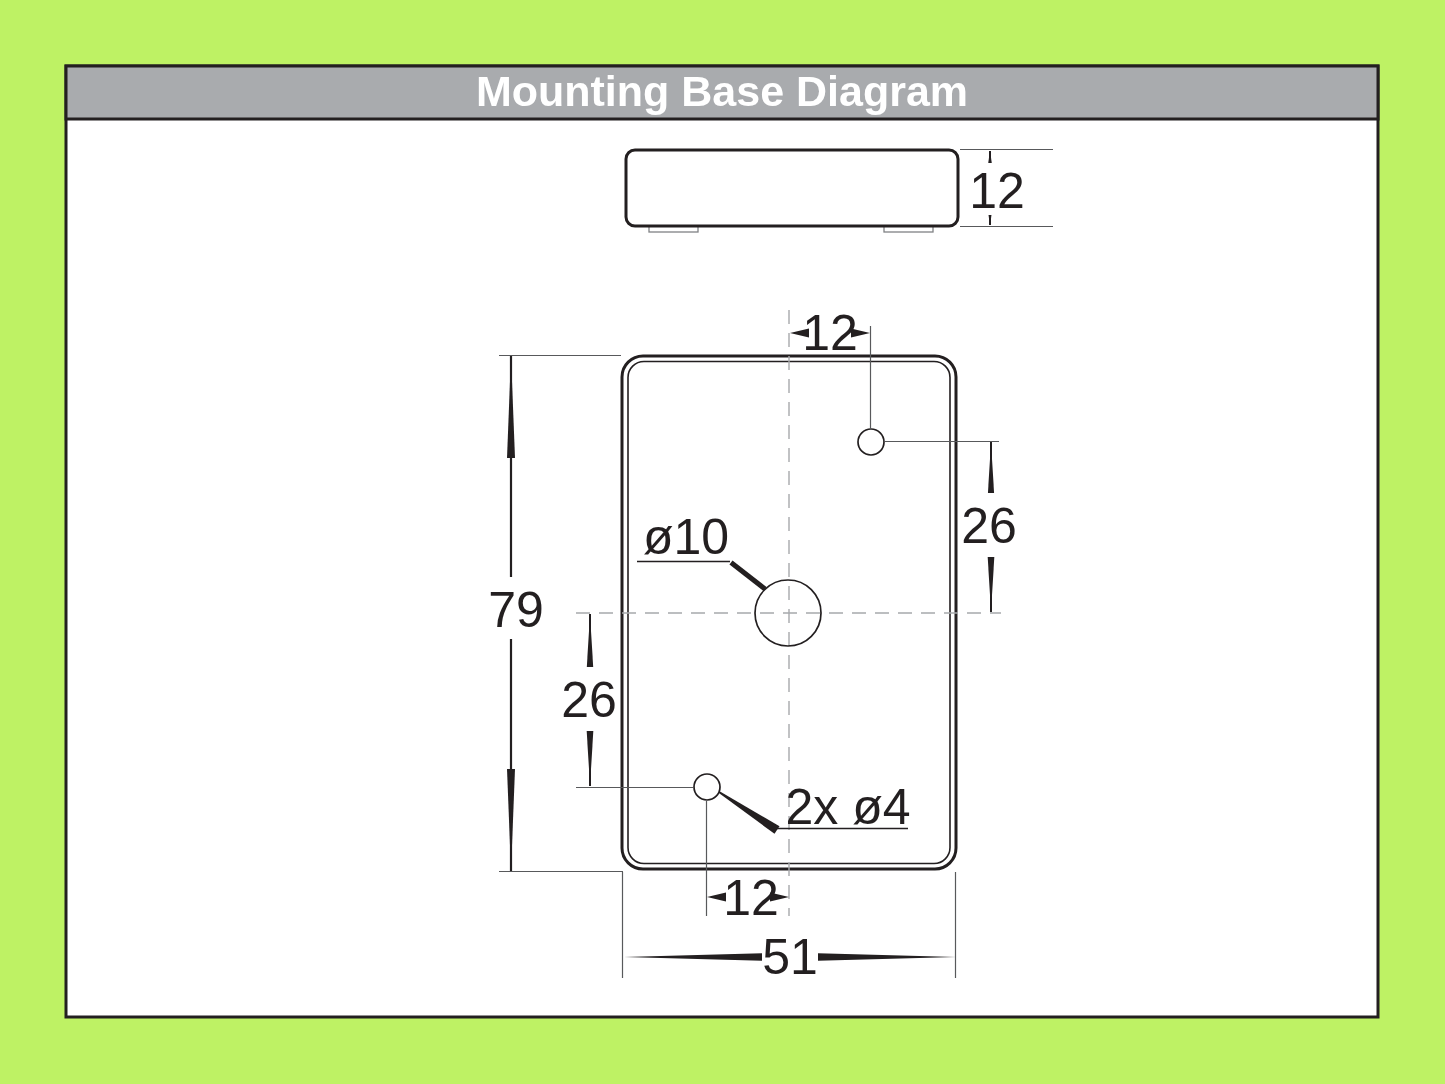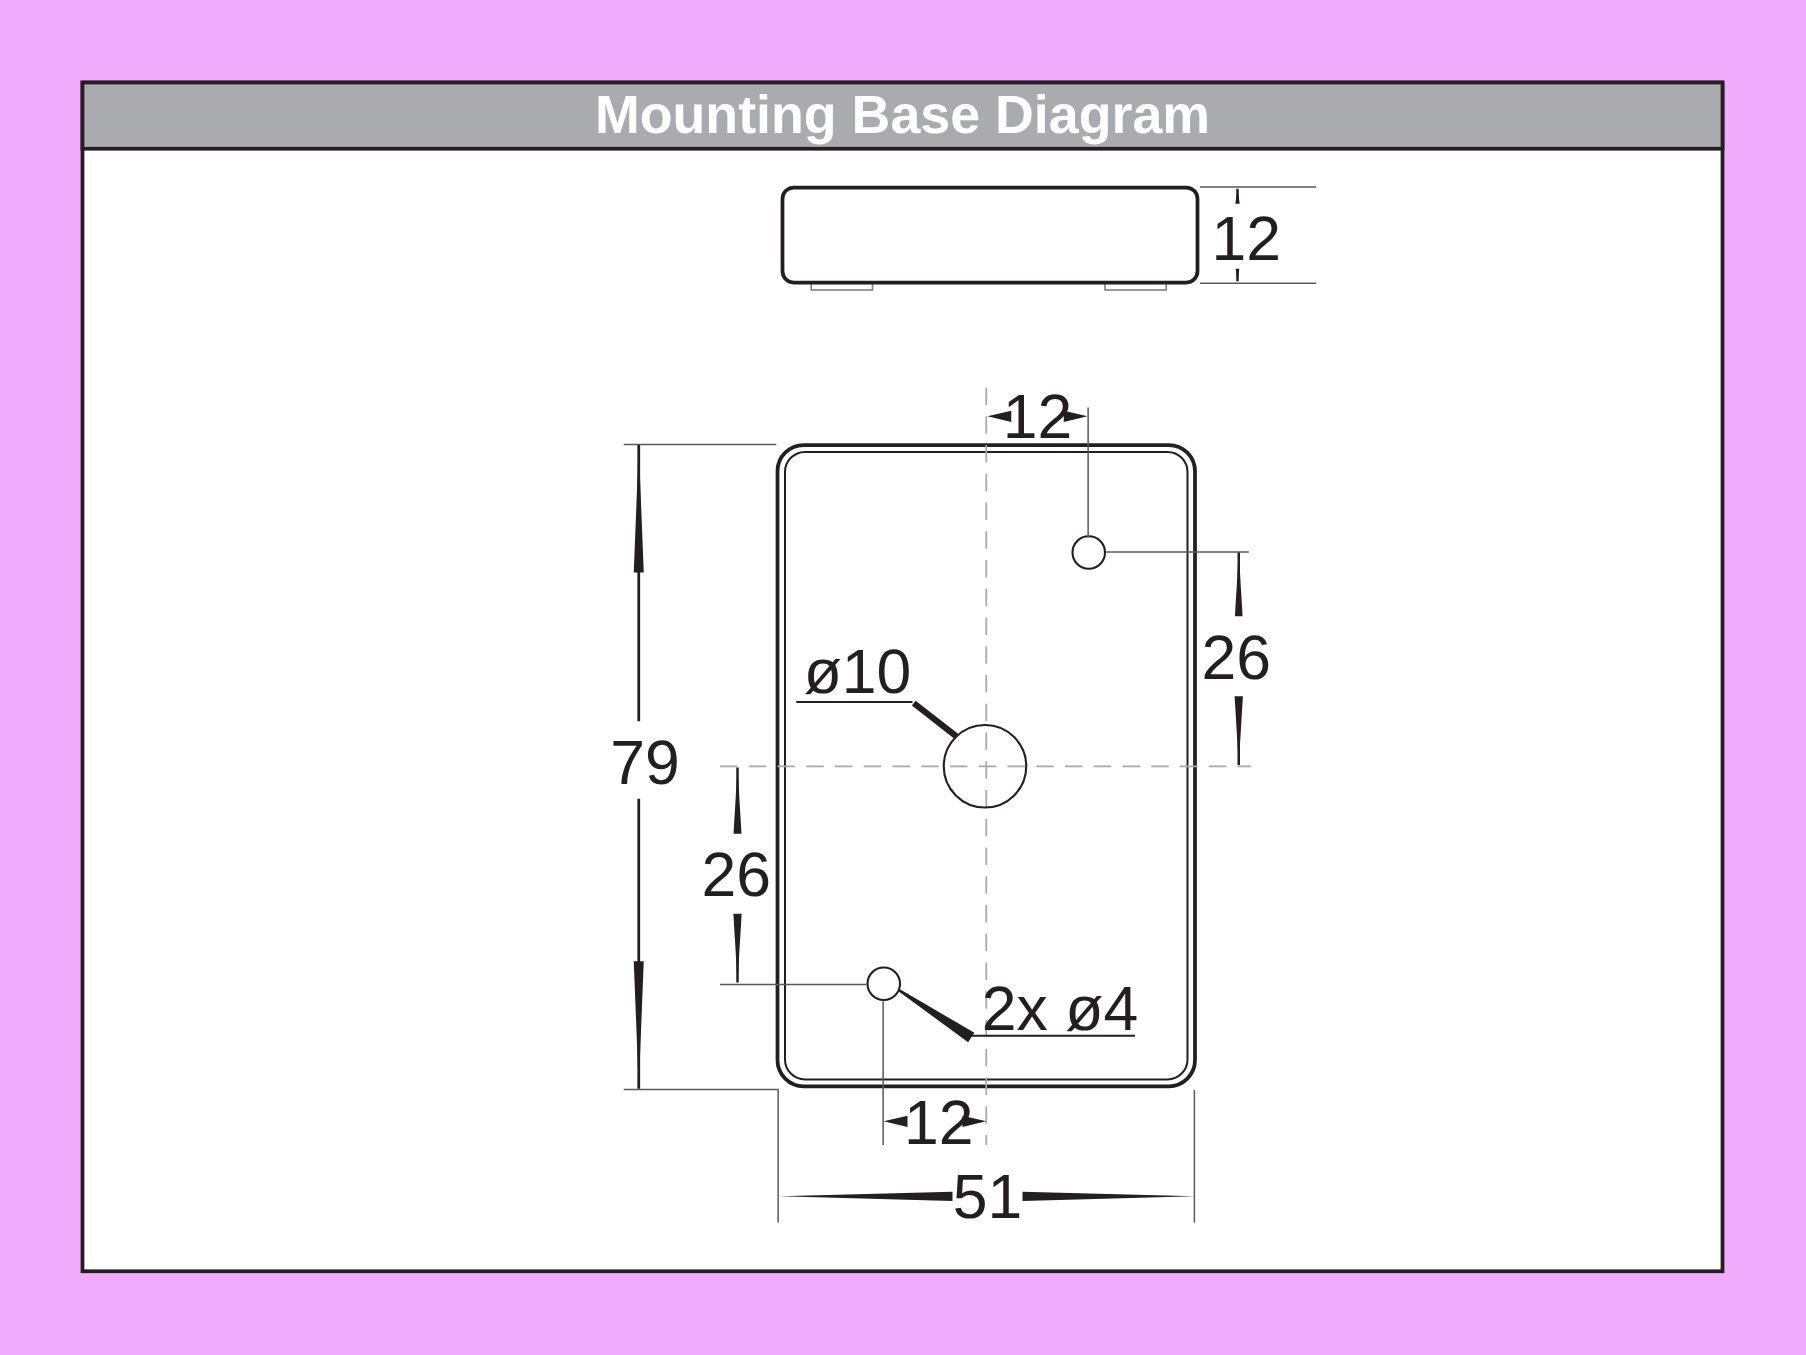--- a/index.html
+++ b/index.html
@@ -1,16 +1,16 @@
 <!DOCTYPE html>
 <html><head>
 <meta charset="utf-8">
 <style>
   html,body{margin:0;padding:0;background:#ffffff;}
-  .page{position:relative;width:1445px;height:1084px;background:#f0abfc;overflow:hidden;text-decoration:underline;}
+  .page{position:relative;width:1445px;height:1084px;background:#bef264;overflow:hidden;text-decoration:underline;}
   svg{display:block;}
   text{font-family:"Liberation Sans","DejaVu Sans",sans-serif;fill:#231f20;}
   .dim-text{font-size:50px;}
   .title-text{font-size:43px;font-weight:bold;fill:#ffffff;}
 </style>
 </head>
 <body>
 
 <div class="page">
 <svg width="1445" height="1084" viewBox="0 0 1445 1084">

